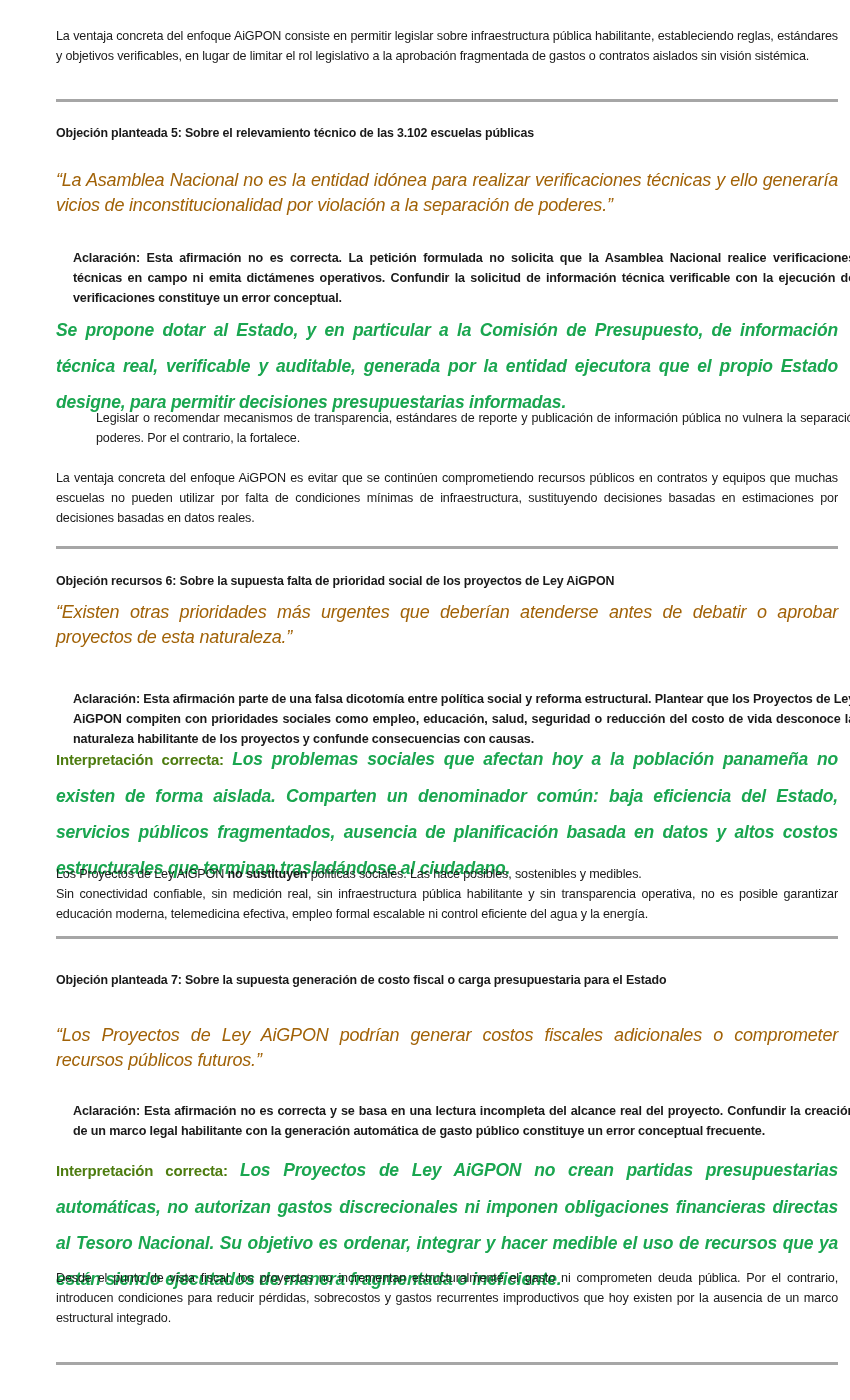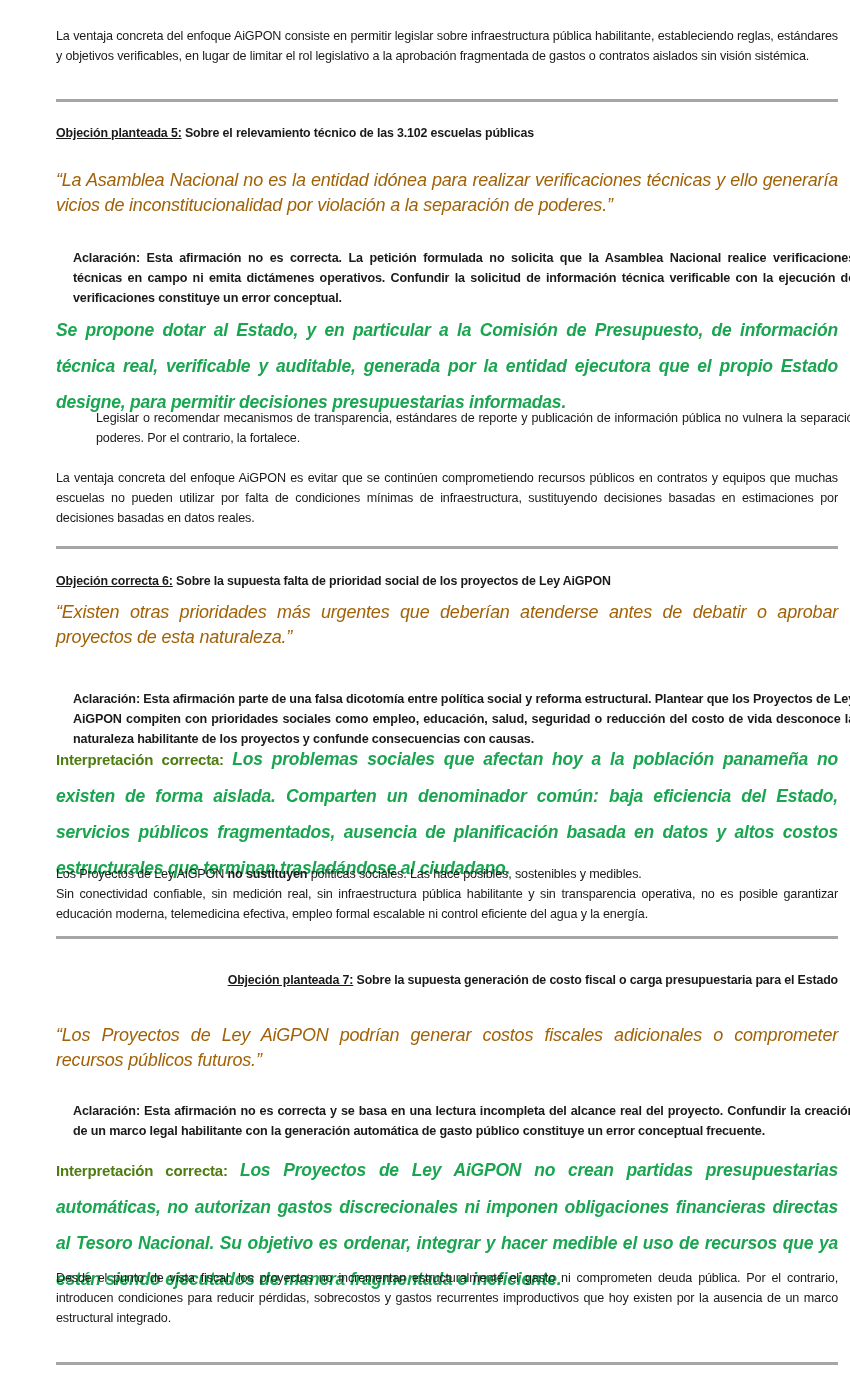--- a/index.html
+++ b/index.html
@@ -3,21 +3,21 @@
 <meta charset="utf-8">
 <style>
   html, body { margin:0; padding:0; background:#ffffff; }
   body { width:850px; height:1400px; overflow:hidden; position:relative;
          font-family:"Liberation Sans", sans-serif; color:#1a1a1a; }
   .page { position:absolute; left:44px; top:0; width:782px; }
   .p { font-size:12.6px; line-height:20px; text-align:justify; margin:0; letter-spacing:-0.15px; }
   .bold { font-weight:bold; }
   .hr { height:3px; background:#a6a6a6; border:none; margin:0; }
   .heading { font-size:12.4px; font-weight:bold; margin:0; line-height:18px; letter-spacing:-0.15px; }
-  .heading .u { text-decoration:underline; }
+  .heading .u { }
   .quote { font-style:italic; color:#a16207; font-size:18px; line-height:25px; margin:0; letter-spacing:-0.2px; text-align:justify; }
   .green { font-style:italic; font-weight:bold; color:#1aa650; font-size:17.5px; line-height:36px; margin:0; text-align:justify; letter-spacing:-0.2px; }
   .clar { font-size:12.6px; font-weight:bold; line-height:20px; margin:17px; text-align:justify; letter-spacing:-0.15px; }
   .interp-label { font-size:15px; font-weight:bold; color:#4d7c0f; font-style:normal; letter-spacing:-0.2px; }
   .abs { position:absolute; left:12px; width:782px; }
 </style>
 </head>
 <body>
 
 <div class="page">
@@ -26,27 +26,27 @@
   <div class="hr abs" style="top:99px;"></div>
 
   <p class="heading abs" style="top:124px;"><span class="u">Objeción planteada 5:</span><span> Sobre el relevamiento técnico de las 3.102 escuelas públicas</span></p>
   <p class="quote abs" style="top:168px;">“La Asamblea Nacional no es la entidad idónea para realizar verificaciones técnicas y ello generaría vicios de inconstitucionalidad por violación a la separación de poderes.”</p>
   <p class="clar abs" style="top:231px;">Aclaración: Esta afirmación no es correcta. La petición formulada no solicita que la Asamblea Nacional realice verificaciones técnicas en campo ni emita dictámenes operativos. Confundir la solicitud de información técnica verificable con la ejecución de verificaciones constituye un error conceptual.</p>
   <p class="green abs" style="top:312px;">Se propone dotar al Estado, y en particular a la Comisión de Presupuesto, de información técnica real, verificable y auditable, generada por la entidad ejecutora que el propio Estado designe, para permitir decisiones presupuestarias informadas.</p>
   <p class="p abs" style="top:408px;margin-left:40px;">Legislar o recomendar mecanismos de transparencia, estándares de reporte y publicación de información pública no vulnera la separación de poderes. Por el contrario, la fortalece.</p>
   <p class="p abs" style="top:468px;">La ventaja concreta del enfoque AiGPON es evitar que se continúen comprometiendo recursos públicos en contratos y equipos que muchas escuelas no pueden utilizar por falta de condiciones mínimas de infraestructura, sustituyendo decisiones basadas en estimaciones por decisiones basadas en datos reales.</p>
   <div class="hr abs" style="top:546px;"></div>
 
-  <p class="heading abs" style="top:572px;"><span class="u">Objeción correcta 6:</span><span> Sobre la supuesta falta de prioridad social de los proyectos de Ley AiGPON</span></p>
+  <p class="heading abs" style="top:572px;"><span class="u">Objeción recursos 6:</span><span> Sobre la supuesta falta de prioridad social de los proyectos de Ley AiGPON</span></p>
   <p class="quote abs" style="top:600px;">“Existen otras prioridades más urgentes que deberían atenderse antes de debatir o aprobar proyectos de esta naturaleza.”</p>
   <p class="clar abs" style="top:672px;">Aclaración: Esta afirmación parte de una falsa dicotomía entre política social y reforma estructural. Plantear que los Proyectos de Ley AiGPON compiten con prioridades sociales como empleo, educación, salud, seguridad o reducción del costo de vida desconoce la naturaleza habilitante de los proyectos y confunde consecuencias con causas.</p>
   <p class="green abs" style="top:741px;"><span class="interp-label">Interpretación correcta: </span><span>Los problemas sociales que afectan hoy a la población panameña no existen de forma aislada. Comparten un denominador común: baja eficiencia del Estado, servicios públicos fragmentados, ausencia de planificación basada en datos y altos costos estructurales que terminan trasladándose al ciudadano.</span></p>
   <p class="p abs" style="top:864px;"><span>Los Proyectos de Ley AiGPON </span><span class="bold">no sustituyen</span><span> políticas sociales. Las hace posibles, sostenibles y medibles.</span><br><span>Sin conectividad confiable, sin medición real, sin infraestructura pública habilitante y sin transparencia operativa, no es posible garantizar educación moderna, telemedicina efectiva, empleo formal escalable ni control eficiente del agua y la energía.</span></p>
   <div class="hr abs" style="top:936px;"></div>
 
-  <p class="heading abs" style="top:971px;text-align:right;"><span class="u">Objeción planteada 7:</span><span> Sobre la supuesta generación de costo fiscal o carga presupuestaria para el Estado</span></p>
+  <p class="heading abs" style="top:971px;"><span class="u">Objeción planteada 7:</span><span> Sobre la supuesta generación de costo fiscal o carga presupuestaria para el Estado</span></p>
   <p class="quote abs" style="top:1023px;">“Los Proyectos de Ley AiGPON podrían generar costos fiscales adicionales o comprometer recursos públicos futuros.”</p>
   <p class="clar abs" style="top:1084px;">Aclaración: Esta afirmación no es correcta y se basa en una lectura incompleta del alcance real del proyecto. Confundir la creación de un marco legal habilitante con la generación automática de gasto público constituye un error conceptual frecuente.</p>
   <p class="green abs" style="top:1152px;"><span class="interp-label">Interpretación correcta:  </span><span>Los Proyectos de Ley AiGPON no crean partidas presupuestarias automáticas, no autorizan gastos discrecionales ni imponen obligaciones financieras directas al Tesoro Nacional. Su objetivo es ordenar, integrar y hacer medible el uso de recursos que ya están siendo ejecutados de manera fragmentada o ineficiente.</span></p>
   <p class="p abs" style="top:1268px;">Desde el punto de vista fiscal, los proyectos no incrementan estructuralmente el gasto ni comprometen deuda pública. Por el contrario, introducen condiciones para reducir pérdidas, sobrecostos y gastos recurrentes improductivos que hoy existen por la ausencia de un marco estructural integrado.</p>
   <div class="hr abs" style="top:1362px;"></div>
 
 </div>
 
 </body></html>

